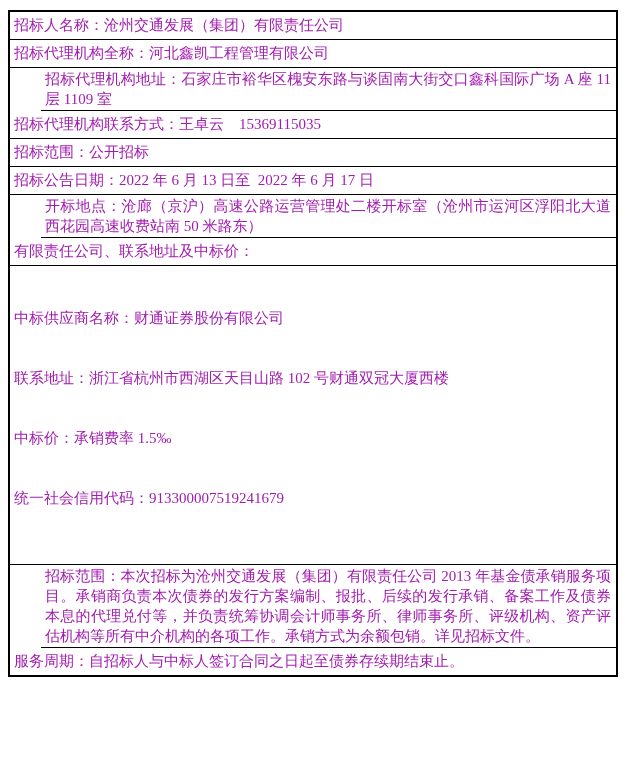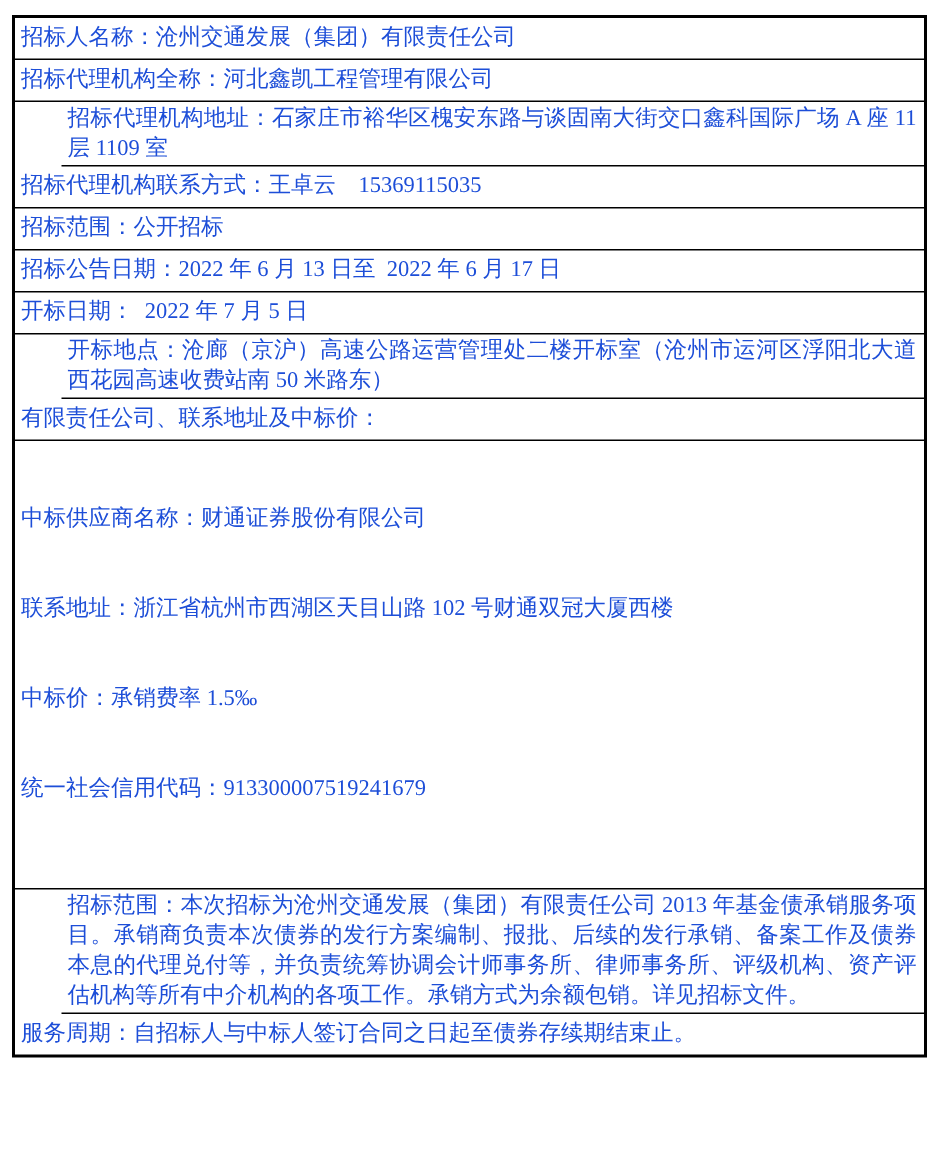--- a/index.html
+++ b/index.html
@@ -9,21 +9,21 @@
     width: 628px;
     height: 766px;
     overflow: hidden;
   }
   .page {
     position: relative;
     width: 628px;
     height: 766px;
     background: #ffffff;
     font-family: "Liberation Serif", "DejaVu Serif", serif;
-    color: #1d4ed8;
+    color: #a21caf;
   }
   .doc-table {
     position: absolute;
     left: 8px;
     top: 10px;
     width: 610px;
     border: 2px solid #000000;
     box-sizing: border-box;
     background: #ffffff;
   }
@@ -69,21 +69,20 @@
     <div class="row">招标代理机构全称：河北鑫凯工程管理有限公司</div>
 
     <div class="row para">招标代理机构地址：石家庄市裕华区槐安东路与谈固南大街交口鑫科国际广场 A 座 11层 1109 室</div>
 
     <div class="row">招标代理机构联系方式：王卓云    15369115035</div>
 
     <div class="row">招标范围：公开招标</div>
 
     <div class="row">招标公告日期：2022 年 6 月 13 日至  2022 年 6 月 17 日</div>
 
-    <div class="row">开标日期：  2022 年 7 月 5 日</div>
 
     <div class="row para">开标地点：沧廊（京沪）高速公路运营管理处二楼开标室（沧州市运河区浮阳北大道西花园高速收费站南 50 米路东）</div>
 
     <div class="row">有限责任公司、联系地址及中标价：</div>
 
     <div class="row multi">
       <div class="line">中标供应商名称：财通证券股份有限公司</div>
       <div class="line">联系地址：浙江省杭州市西湖区天目山路 102 号财通双冠大厦西楼</div>
       <div class="line">中标价：承销费率 1.5‰</div>
       <div class="line">统一社会信用代码：913300007519241679</div>

